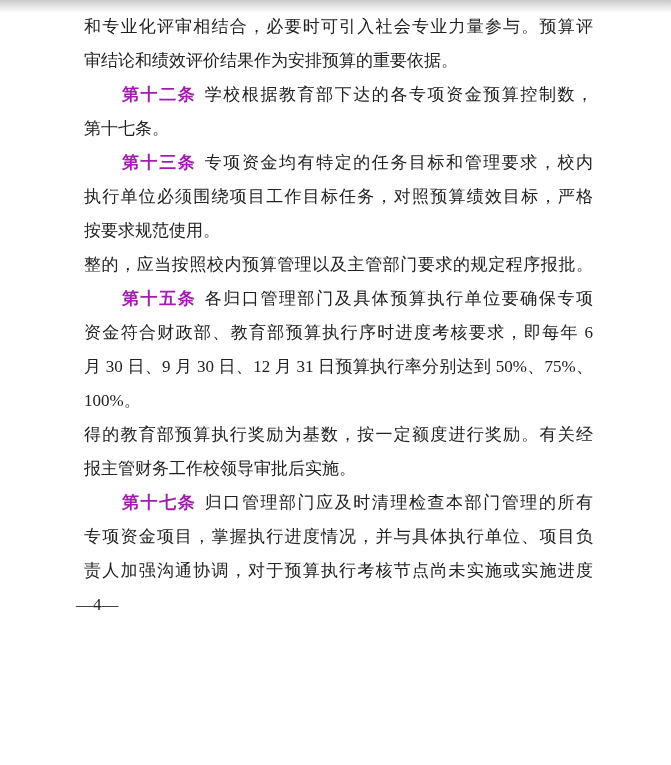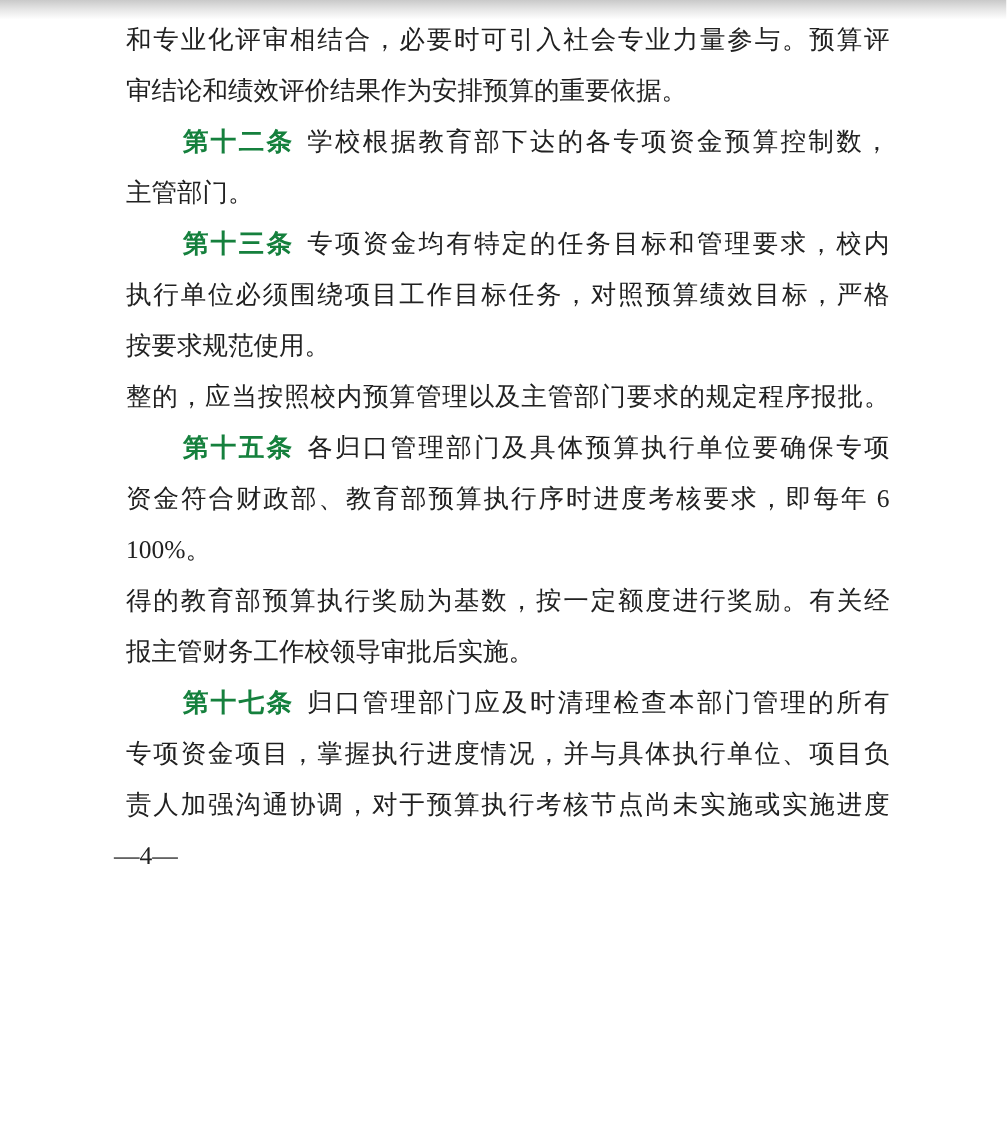--- a/index.html
+++ b/index.html
@@ -41,21 +41,21 @@
     text-align-last: left;
   }
   .line.j {
     text-align-last: justify;
   }
   .line.indent {
     text-indent: 38px;
   }
   .lead {
     font-weight: 700;
-    color: #15803d;
+    color: #a21caf;
     margin-right: 0.5em;
   }
   .pagenum {
     height: 34px;
     line-height: 34px;
     font-size: 17px;
     color: #212121;
     margin-left: -8px;
     text-align: left;
   }
@@ -63,27 +63,28 @@
 </head>
 <body>
 
 <div class="page">
   <div class="top-edge"></div>
   <div class="body">
     <div>
         <div class="line j">和专业化评审相结合，必要时可引入社会专业力量参与。预算评</div>
         <div class="line">审结论和绩效评价结果作为安排预算的重要依据。</div>
         <div class="line j indent"><span class="lead">第十二条</span>学校根据教育部下达的各专项资金预算控制数，</div>
-        <div class="line">主管部门。</div>
+        <div class="line">第十七条。</div>
         <div class="line j indent"><span class="lead">第十三条</span>专项资金均有特定的任务目标和管理要求，校内</div>
         <div class="line j">执行单位必须围绕项目工作目标任务，对照预算绩效目标，严格</div>
         <div class="line">按要求规范使用。</div>
         <div class="line j">整的，应当按照校内预算管理以及主管部门要求的规定程序报批。</div>
         <div class="line j indent"><span class="lead">第十五条</span>各归口管理部门及具体预算执行单位要确保专项</div>
         <div class="line j">资金符合财政部、教育部预算执行序时进度考核要求，即每年 6</div>
+        <div class="line j">月 30 日、9 月 30 日、12 月 31 日预算执行率分别达到 50%、75%、</div>
         <div class="line">100%。</div>
         <div class="line j">得的教育部预算执行奖励为基数，按一定额度进行奖励。有关经</div>
         <div class="line">报主管财务工作校领导审批后实施。</div>
         <div class="line j indent"><span class="lead">第十七条</span>归口管理部门应及时清理检查本部门管理的所有</div>
         <div class="line j">专项资金项目，掌握执行进度情况，并与具体执行单位、项目负</div>
         <div class="line j">责人加强沟通协调，对于预算执行考核节点尚未实施或实施进度</div>
       </div>
     <div class="pagenum">—4—</div>
   </div>
 </div>

